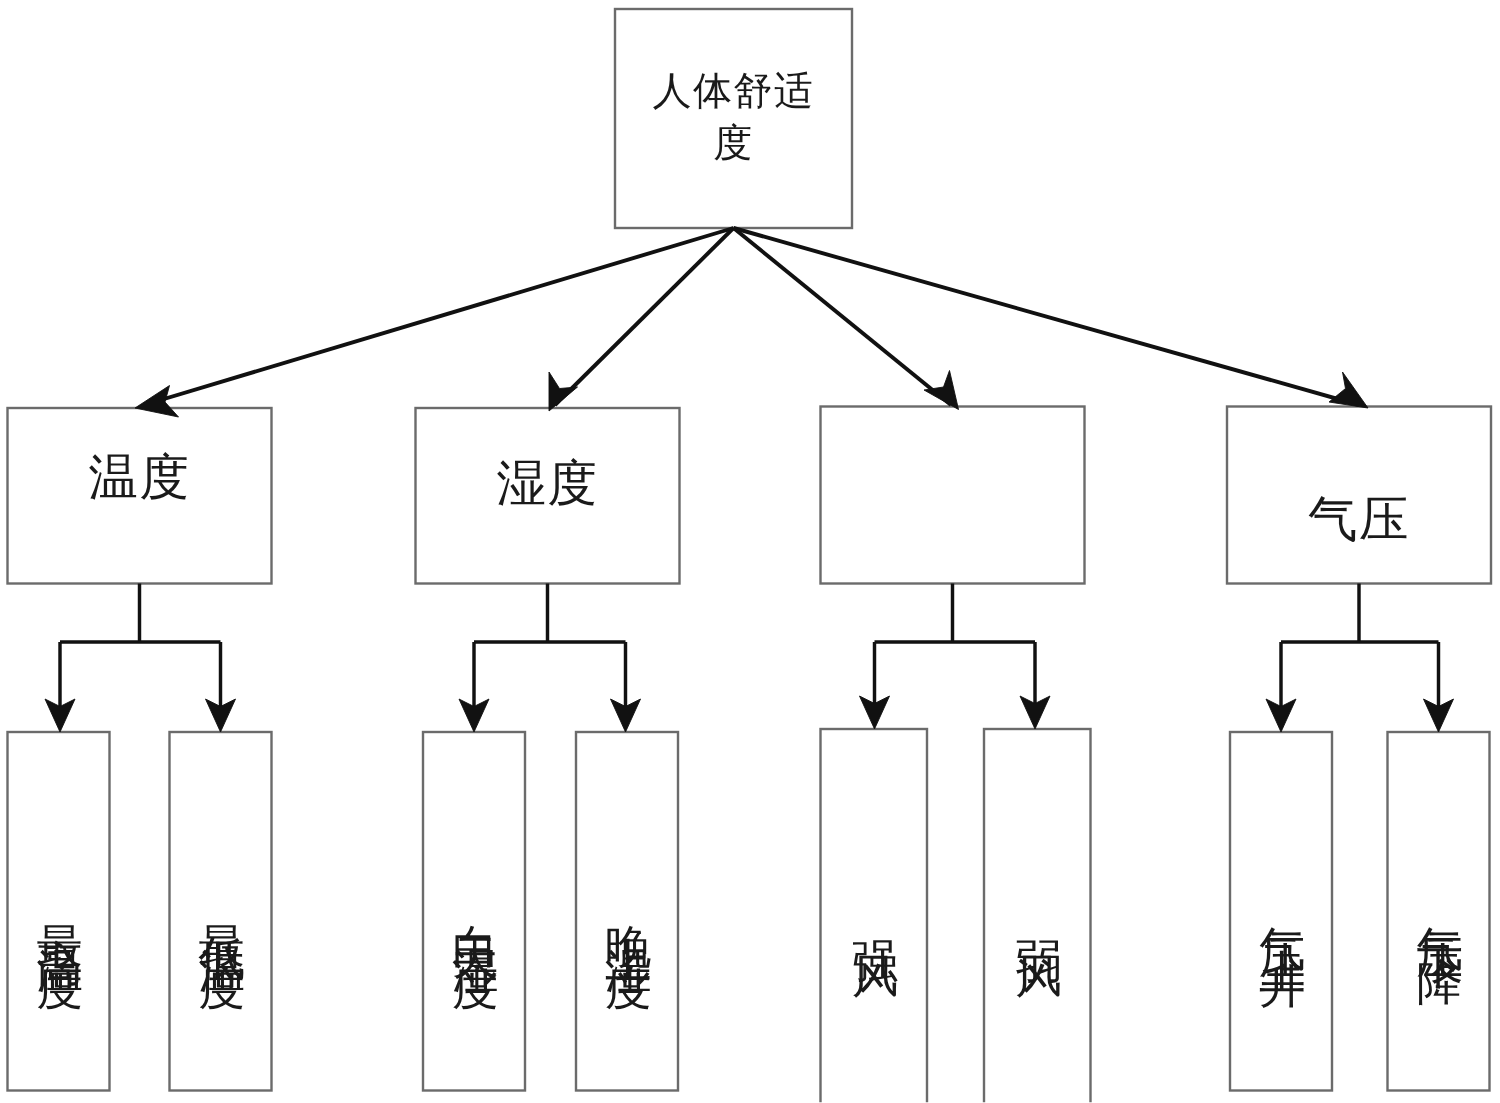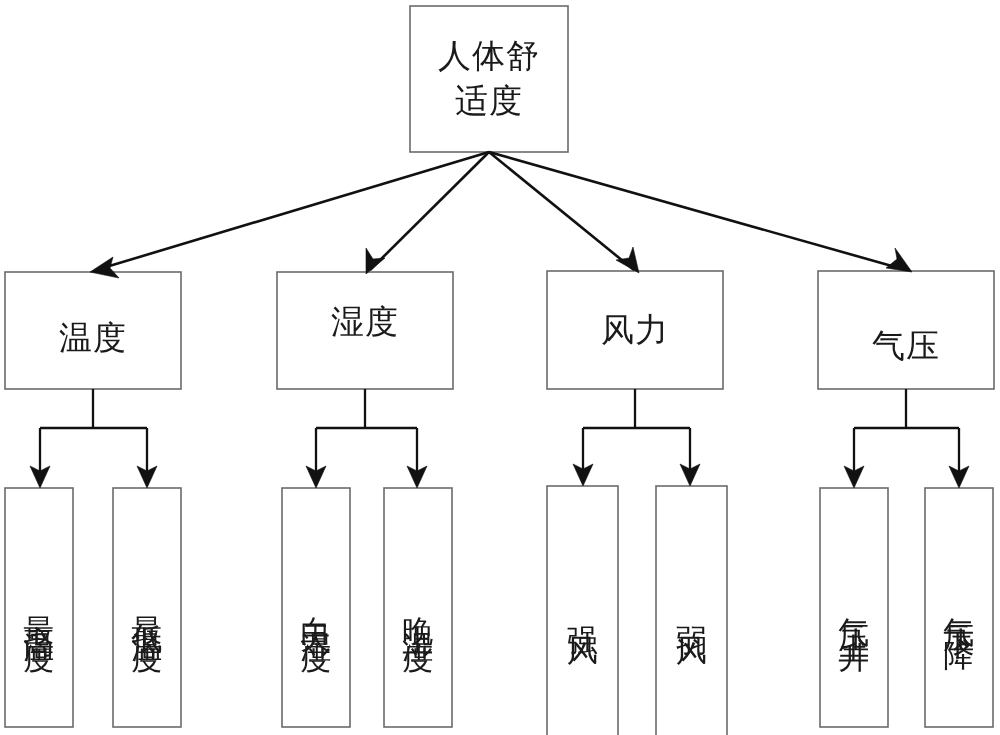--- a/index.html
+++ b/index.html
@@ -58,21 +58,21 @@
     text-align: center;
     pointer-events: none;
     user-select: none;
   }
   .label-horizontal {
     writing-mode: horizontal-tb;
     font-size: 33px;
     letter-spacing: 1px;
   }
   .label-root {
-    font-size: 33px;
+    font-size: 26px;
     letter-spacing: 1px;
     line-height: 1.35;
     padding: 0 24px;
     box-sizing: border-box;
   }
   .label-vertical {
     writing-mode: vertical-rl;
     text-orientation: upright;
     font-size: 31px;
     letter-spacing: 8px;
@@ -135,25 +135,24 @@
     <polygon class="arrowhead" points="690,486 680,464 690,469 700,464"></polygon>
 
     <path class="connector" d="M 906,389 L 906,428 M 854,428 L 959,428 M 854,428 L 854,477 M 959,428 L 959,477"></path>
     <polygon class="arrowhead" points="854,488 844,466 854,471 864,466"></polygon>
     <polygon class="arrowhead" points="959,488 949,466 959,471 969,466"></polygon>
 
   </svg>
 
   <div class="node-label label-root" style="left:410px; top:6px; width:158px; height:146px;">人体舒适度</div>
 
-  <div class="node-label label-horizontal" style="left:5px; top:280px; width:176px; height:117px;">温度</div>
+  <div class="node-label label-horizontal" style="left:5px; top:260px; width:176px; height:117px;">温度</div>
 
   <div class="node-label label-horizontal" style="left:277px; top:264px; width:176px; height:117px;">湿度</div>
 
-  <div class="node-label label-horizontal" style="left:547px; top:271px; width:176px; height:118px;">风力</div>
 
   <div class="node-label label-horizontal" style="left:818px; top:271px; width:176px; height:118px;margin-top:16px;">气压</div>
 
   <div class="node-label label-vertical" style="left:5px; top:488px; width:68px; height:239px;">最高温度</div>
 
   <div class="node-label label-vertical" style="left:113px; top:488px; width:68px; height:239px;">最低温度</div>
 
   <div class="node-label label-vertical" style="left:282px; top:488px; width:68px; height:239px;">白天湿度</div>
 
   <div class="node-label label-vertical" style="left:384px; top:488px; width:68px; height:239px;">晚上湿度</div>

